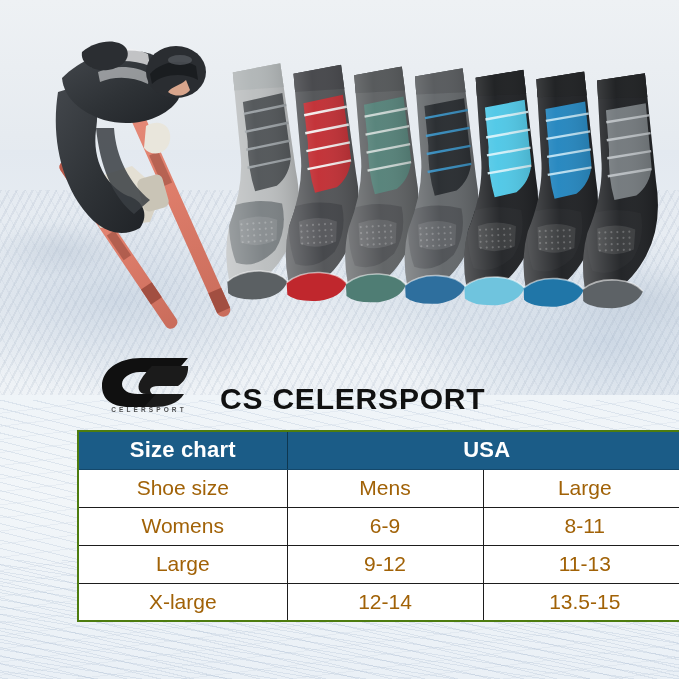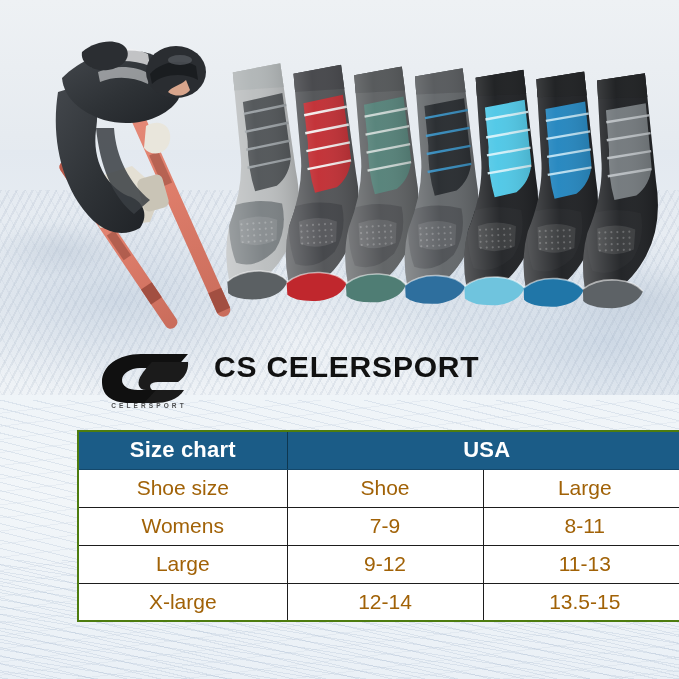--- a/index.html
+++ b/index.html
@@ -60,21 +60,21 @@
 
   
   .skier{ position:absolute; left:0; top:0; width:250px; height:360px; }
 
   
   .socks{ position:absolute; left:218px; top:55px; width:461px; height:260px; }
 
   
   .brand{
     position:absolute; left:100px; top:352px; width:470px; height:62px;
-    display:flex; align-items:flex-start; gap:22px;
+    display:flex; align-items:flex-end; gap:28px;
   }
   .brand-mark{ position:relative; width:92px; height:58px; flex:0 0 auto; }
   .brand-sub{
     position:absolute; left:6px; bottom:1px; width:86px;
     font-size:6.5px; letter-spacing:3.1px; color:#2a2a2a; font-weight:700;
     text-align:center; opacity:.82;
   }
   .brand-name{
     font-size:30px; font-weight:700; letter-spacing:.8px; color:#111;
     line-height:1; white-space:nowrap;
@@ -526,26 +526,26 @@
       </colgroup>
     <thead>
       <tr class="hdr">
         <th class="left-hdr">Size chart</th>
         <th colspan="2">USA</th>
       </tr>
     </thead>
     <tbody>
       <tr class="sub">
         <td>Shoe size</td>
-        <td>Shoe</td>
+        <td>Mens</td>
         <td>Large</td>
       </tr>
       <tr>
         <td>Womens</td>
-        <td>7-9</td>
+        <td>6-9</td>
         <td>8-11</td>
       </tr>
       <tr>
         <td>Large</td>
         <td>9-12</td>
         <td>11-13</td>
       </tr>
       <tr>
         <td>X-large</td>
         <td>12-14</td>

